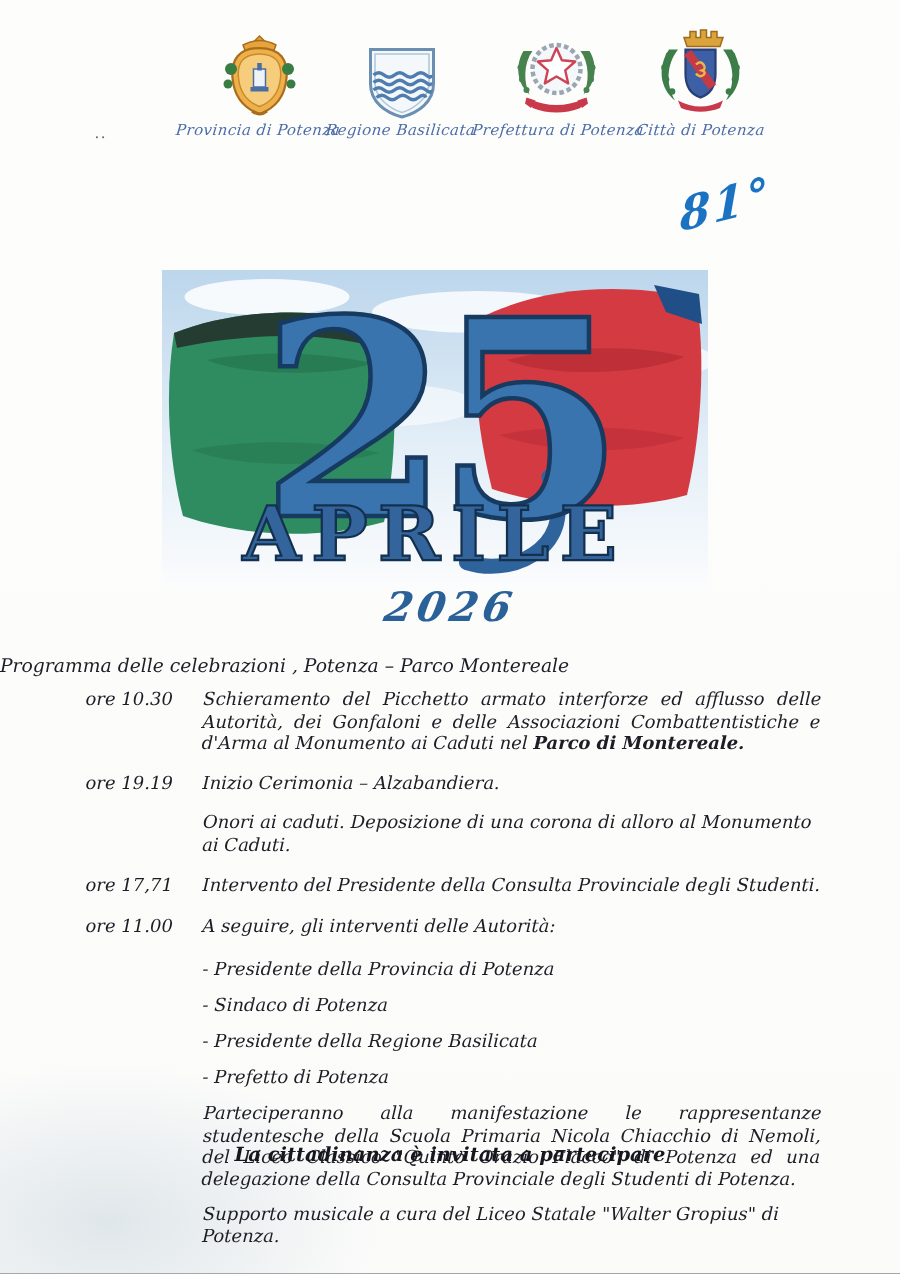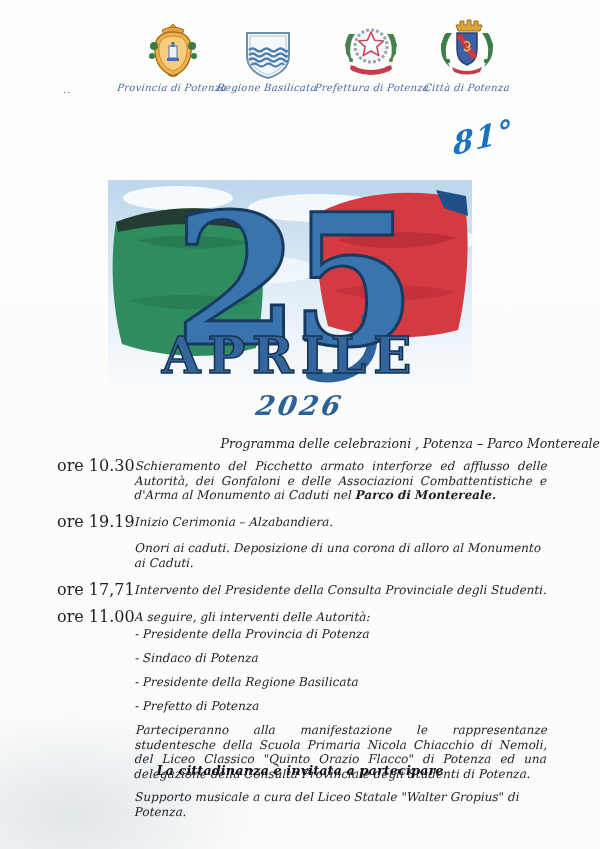--- a/index.html
+++ b/index.html
@@ -32,32 +32,32 @@
   }
   
   .logo{position:absolute;left:108px;top:180px;width:364px;height:212px;}
   
   .year{
     position:absolute;top:390px;left:0;width:600px;text-align:center;
     font-style:italic;font-weight:bold;font-size:27px;color:#2a6198;
     letter-spacing:3px;transform:skewX(-10deg);
   }
   .program-title{
-    position:absolute;top:436px;left:0;width:600px;text-align:right;
+    position:absolute;top:436px;left:0;width:600px;text-align:left;
     font-style:italic;font-size:12.5px;color:#1d1d26;
   }
   
   .schedule{position:absolute;top:459px;left:57px;width:490px;}
   .schedule-row{display:grid;grid-template-columns:78px 1fr;margin-bottom:12px;}
-  .row-time{font-size:16px;line-height:14px;color:#1d1d26;}
+  .row-time{font-style:italic;font-size:12px;line-height:14px;color:#1d1d26;}
   .row-text{font-style:italic;font-size:12px;line-height:14.5px;color:#1d1d26;transform:skewX(-2deg);}
   .row-text b{font-weight:bold;}
   .schedule-row:nth-child(1) .row-text{text-align:justify;}
   .schedule-row:nth-child(3){margin-bottom:13px;}
-  .schedule-row:nth-child(5){margin-bottom:4px;}
+  .schedule-row:nth-child(5){margin-bottom:16px;}
   .schedule-row:nth-child(6) .row-text,
   .schedule-row:nth-child(7) .row-text,
   .schedule-row:nth-child(8) .row-text,
   .schedule-row:nth-child(9) .row-text{line-height:13px;}
   .schedule-row:nth-child(6),.schedule-row:nth-child(7),
   .schedule-row:nth-child(8){margin-bottom:11px;}
   .schedule-row:nth-child(9){margin-bottom:10px;}
   .schedule-row:nth-child(10) .row-text{text-align:justify;}
   .schedule-row:nth-child(10){margin-bottom:9px;}
   

